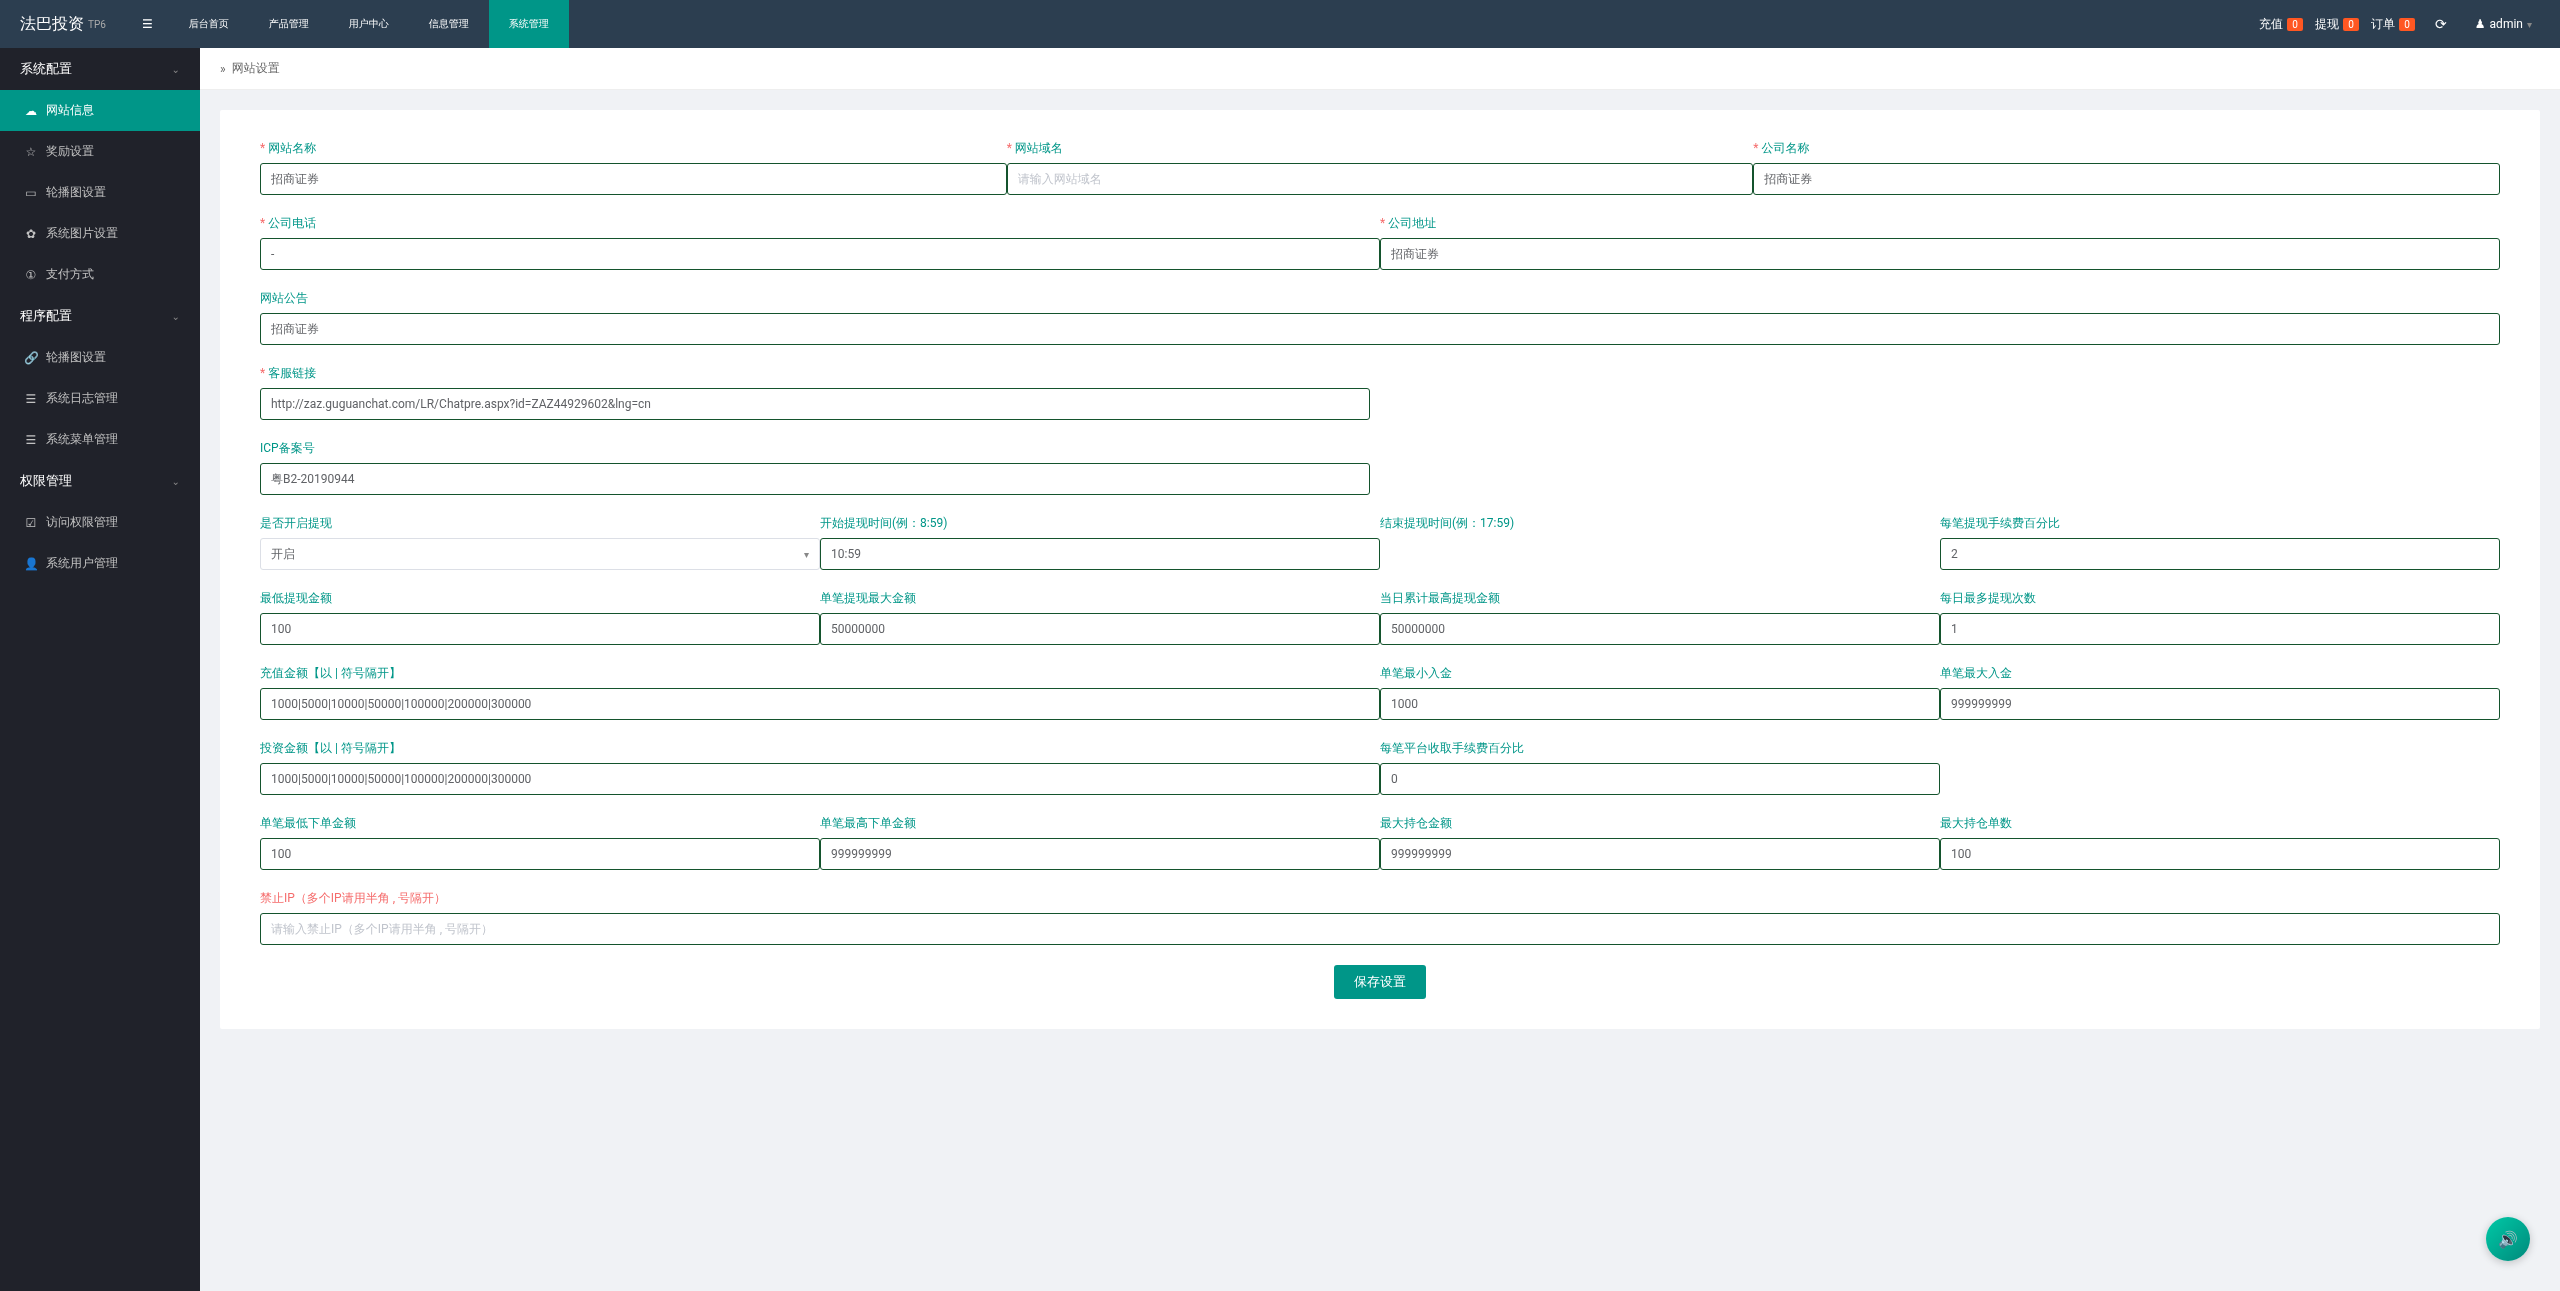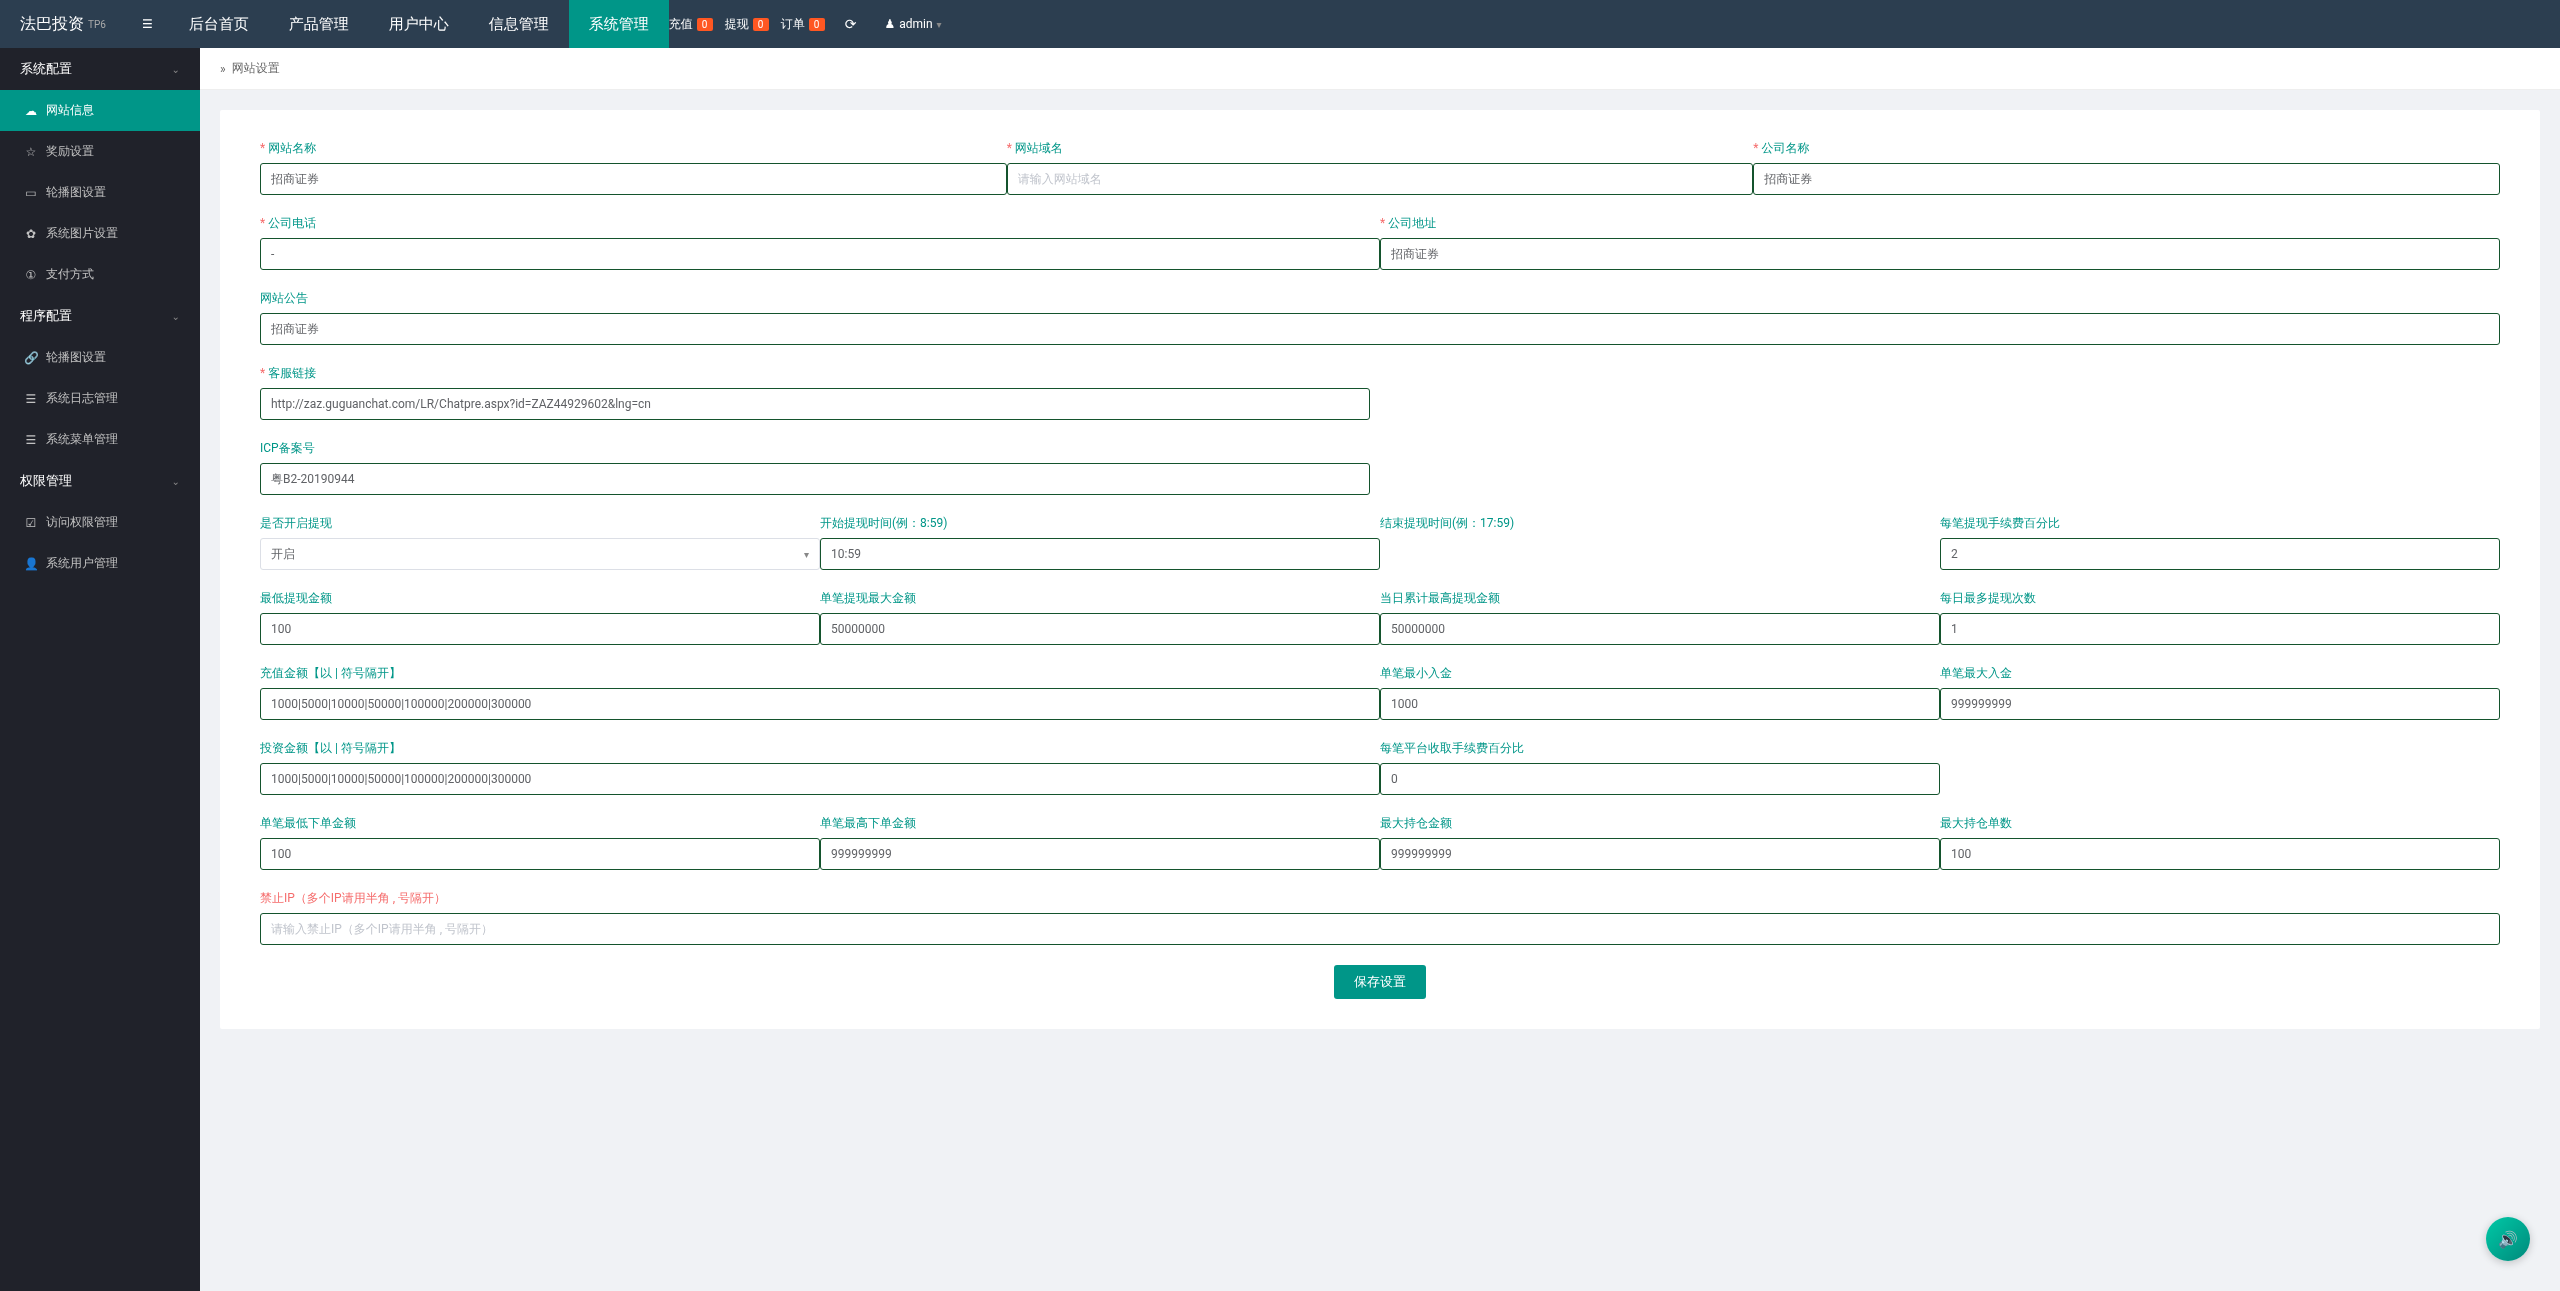--- a/index.html
+++ b/index.html
@@ -1,23 +1,23 @@
 <!DOCTYPE html>
 <html><head>
 <meta charset="utf-8">
 <style>
 *{margin:0;padding:0;box-sizing:border-box;font-family:-apple-system,BlinkMacSystemFont,"Segoe UI",Roboto,"PingFang SC","Microsoft YaHei",sans-serif}
 body{background:#f0f2f5;font-size:12px;color:#333}
-.header{height:48px;background:#2c3e50;display:flex;align-items:center;padding:0 20px 0 0}
+.header{height:48px;background:#2c3e50;display:flex;align-items:center;justify-content:space-between;padding:0 20px 0 0}
 .header-left{display:flex;align-items:center;height:100%}
 .logo{color:#fff;font-size:16px;padding:0 20px;display:flex;align-items:center;height:100%}
 .logo sup{font-size:10px;margin-left:4px;color:#aaa}
 .menu-toggle{color:#fff;padding:0 16px;cursor:pointer;height:100%;display:flex;align-items:center}
 .top-nav{display:flex;height:100%}
-.top-nav-item{color:#fff;padding:16px 20px;height:100%;display:flex;align-items:center;cursor:pointer;font-size:15px}
+.top-nav-item{color:#fff;padding:16px 20px;height:100%;display:flex;align-items:center;cursor:pointer;font-size:10px}
 .top-nav-item.active{background:#009688}
 .header-right{display:flex;align-items:center;gap:12px}
 .badge-item{color:#fff;font-size:12px;display:flex;align-items:center;gap:4px;cursor:pointer}
 .badge{background:#ff5722;color:#fff;padding:1px 5px;border-radius:2px;font-size:10px;min-width:16px;text-align:center}
 .refresh-btn{color:#fff;cursor:pointer;font-size:14px;padding:0 8px}
 .user-menu{color:#fff;font-size:12px;display:flex;align-items:center;gap:4px;cursor:pointer;padding:0 8px}
 .container{display:flex;min-height:calc(100vh - 48px)}
 .sidebar{width:200px;background:#20222a;color:#fff}
 .side-group-title{padding:12px 20px;font-size:13px;color:#fff;display:flex;justify-content:space-between;align-items:center;cursor:pointer}
 .side-item{padding:12px 20px 12px 24px;font-size:12px;color:#c2c2c2;cursor:pointer;display:flex;align-items:center;gap:8px}

